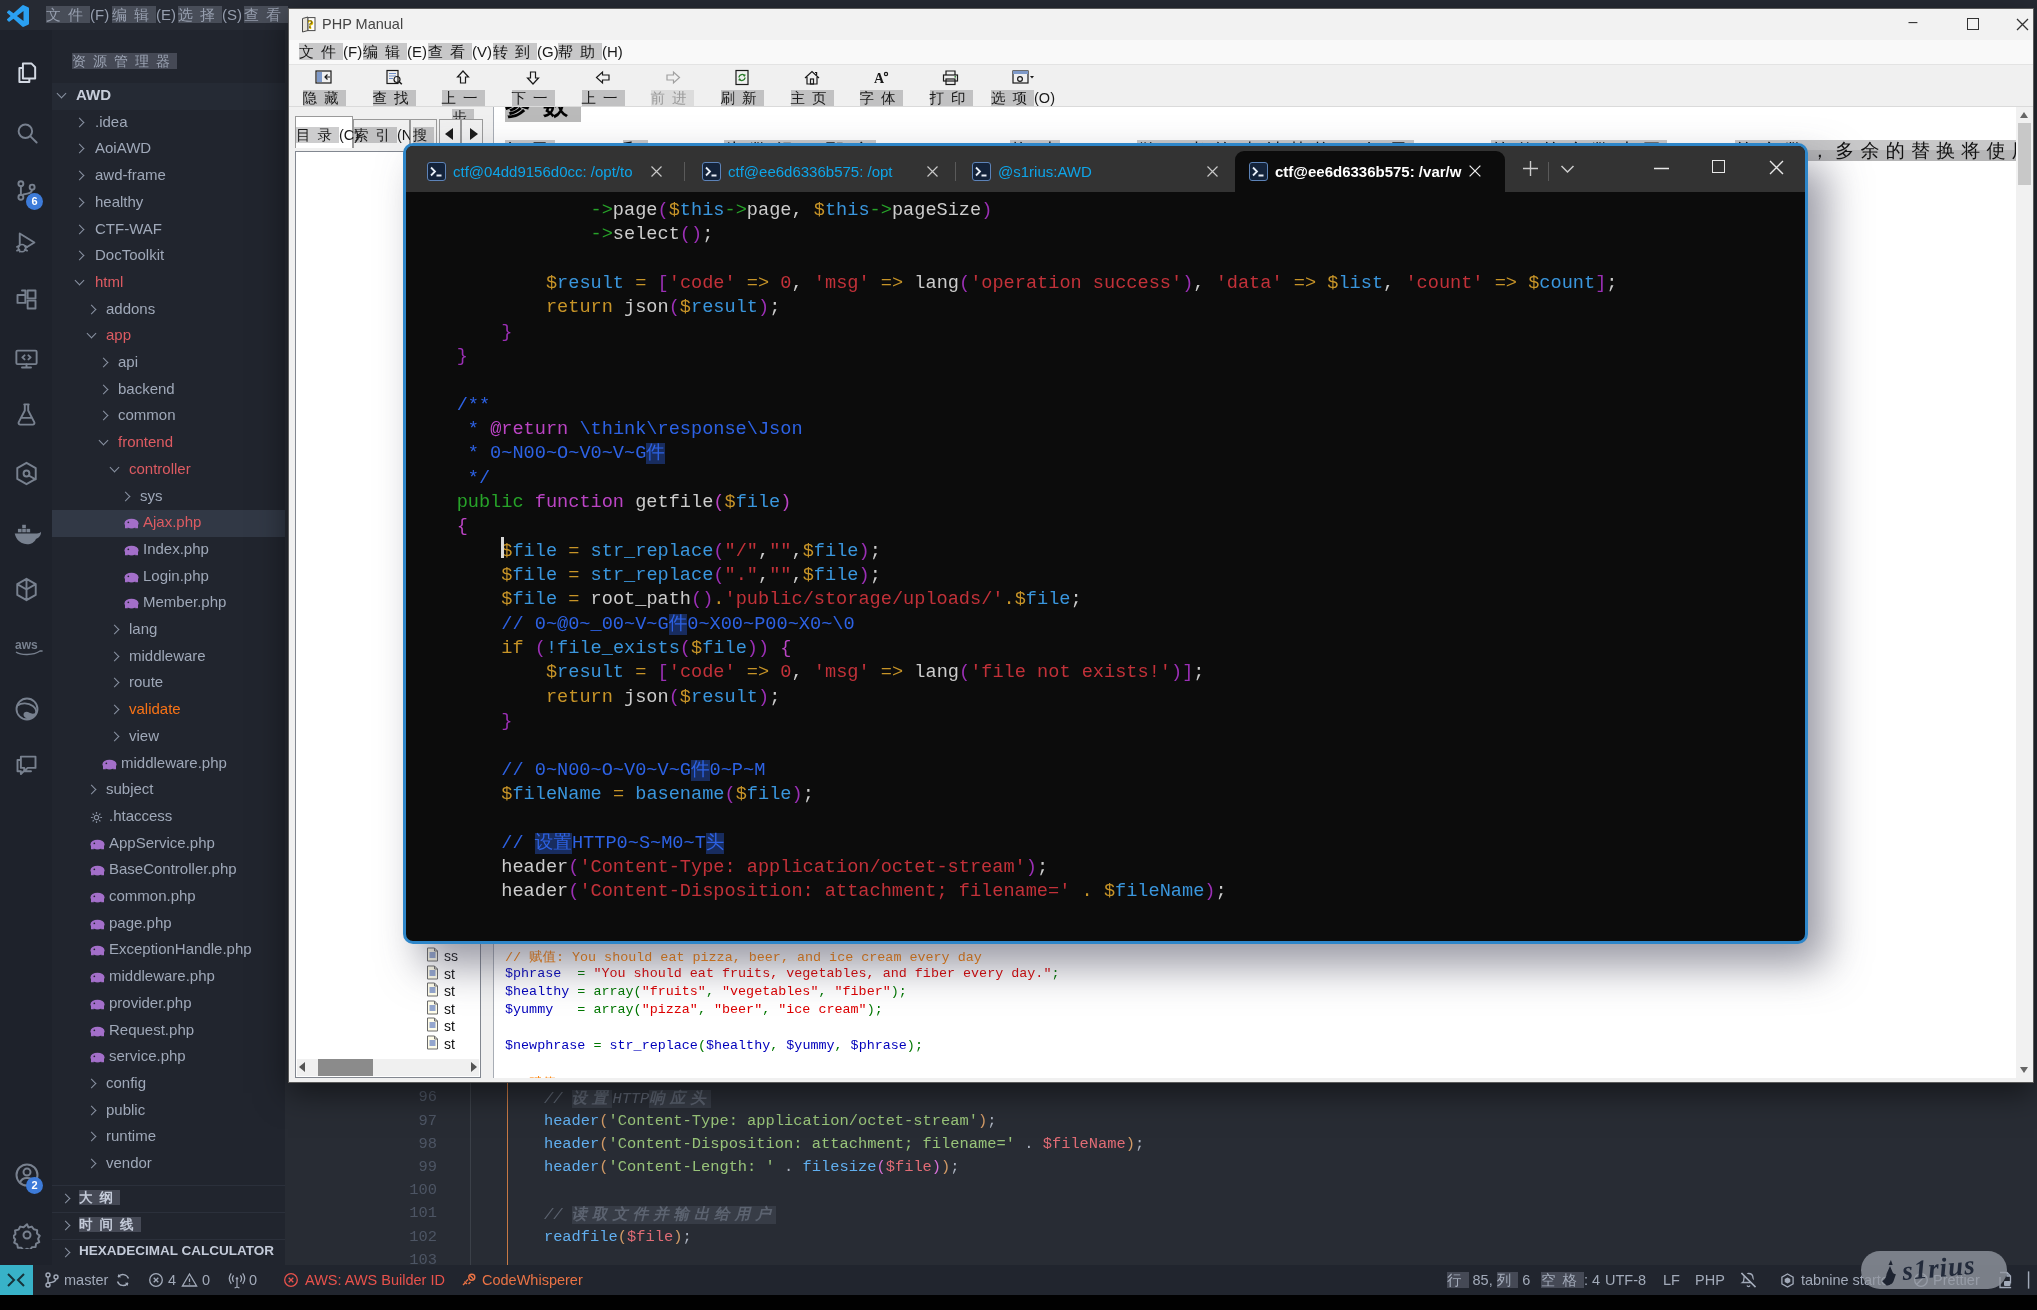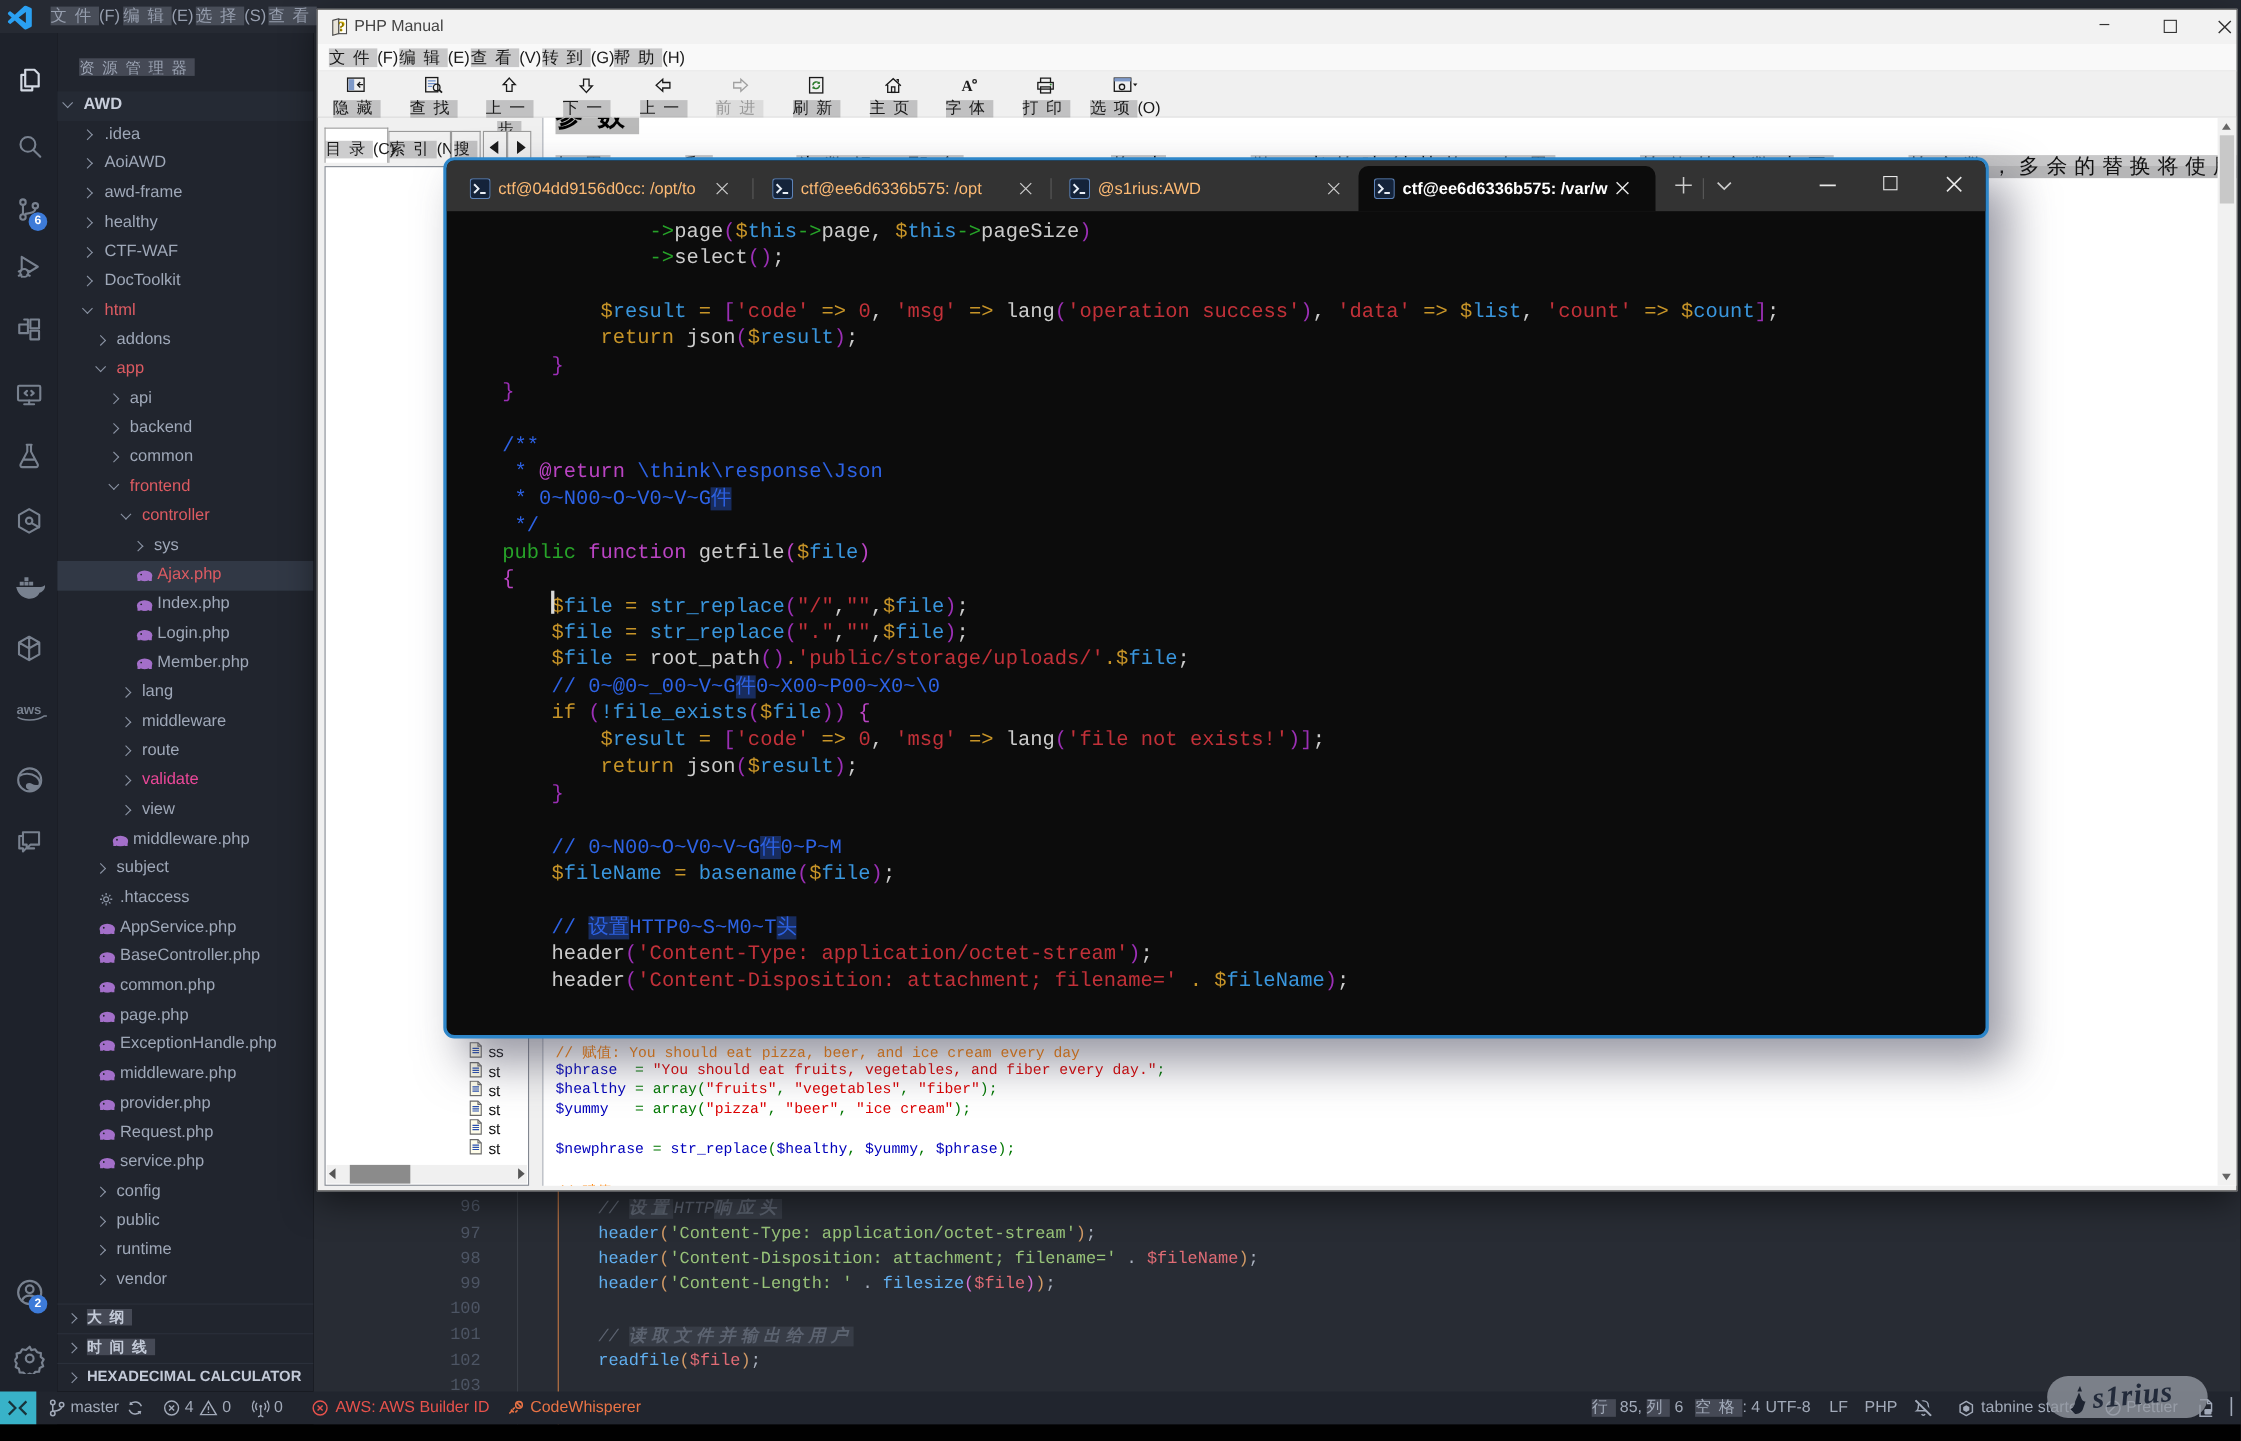--- a/index.html
+++ b/index.html
@@ -47,21 +47,21 @@
 .zhd{background:rgba(152,160,174,.30);letter-spacing:7px}
 .zhl{background:rgba(26,26,30,.22);letter-spacing:7px}
 .zhe{background:rgba(92,99,112,.30);letter-spacing:5px}
 .zhg{background:rgba(160,160,160,.25);letter-spacing:7px}
 .zhv{background:rgba(45,98,228,.38)}
 .cj{font-weight:normal;font-family:"Liberation Sans",sans-serif;letter-spacing:6.2px;background:rgba(25,25,28,.24);box-shadow:0 -11px 0 rgba(25,25,28,.10) inset}
 .pc{color:#ff8000}.ps{color:#dd0000}.pk{color:#007700}.pv{color:#0000bb}
 
 #term{position:absolute;left:403px;top:143px;width:1405px;height:801px;background:#0c0c0c;border:3px solid #2e86c9;border-radius:10px;box-shadow:18px 22px 42px rgba(70,70,90,.55);overflow:hidden}
 #tabbar{position:absolute;left:0;top:0;width:100%;height:46px;background:#333333}
-.ttab{position:absolute;top:7px;height:39px;color:#fdba74;font-size:15px;white-space:nowrap}
+.ttab{position:absolute;top:7px;height:39px;color:#0ea5e9;font-size:15px;white-space:nowrap}
 .ttab .ttx{position:absolute;top:10px;left:40px}
 .tclose{position:absolute;top:12px}
 #tactive{position:absolute;left:829px;top:5px;width:270px;height:41px;background:#0c0c0c;border-radius:9px 9px 0 0;color:#fff}
 .tsep{position:absolute;top:16px;width:1px;height:19px;background:#5a5a5a}
 #vim{position:absolute;left:6px;top:53px;width:1385px;height:740px;font-family:"Liberation Mono",monospace;font-size:18.6px;line-height:24.33px;white-space:pre;color:#cccccc}
 #vim div{height:24.33px}
 .vb{color:#3a96dd}.vr{color:#c23139}.vg{color:#27a329}.vy{color:#c79428}.vp{color:#9b2fb5}.vm{color:#bb44c4}.vc{color:#2d62e4}.vw{color:#cccccc}
 #vstatus{position:absolute;left:6px;top:764px;width:1388px;height:25px;font-family:"Liberation Mono",monospace;font-size:18.6px;color:#ececec;white-space:pre;font-weight:bold}
 #mark{position:absolute;left:1861px;top:1251px;width:146px;height:38px;background:rgba(148,153,162,.78);border-radius:19px;overflow:hidden}
 </style>
@@ -279,21 +279,21 @@
 <div class="trow" style="top:613.7px;">
         <span class="chevr" style="position:absolute;left:59px;top:9px"></span>
         <span class="lbl" style="left:77px;color:#9fa8b8;">middleware</span>
       </div>
 <div class="trow" style="top:640.4px;">
         <span class="chevr" style="position:absolute;left:59px;top:9px"></span>
         <span class="lbl" style="left:77px;color:#9fa8b8;">route</span>
       </div>
 <div class="trow" style="top:667.1px;">
         <span class="chevr" style="position:absolute;left:59px;top:9px"></span>
-        <span class="lbl" style="left:77px;color:#ec4899;">validate</span>
+        <span class="lbl" style="left:77px;color:#f97316;">validate</span>
       </div>
 <div class="trow" style="top:693.8px;">
         <span class="chevr" style="position:absolute;left:59px;top:9px"></span>
         <span class="lbl" style="left:77px;color:#9fa8b8;">view</span>
       </div>
 <div class="trow" style="top:720.5px;">
         <span style="position:absolute;left:50px;top:0">
           <svg class="phpico" viewBox="0 0 16 14">
             <ellipse cx="8" cy="7" rx="7.6" ry="5.2" fill="#a36fc9"></ellipse>
             <circle cx="4.6" cy="5.8" r="0.9" fill="#21252e"></circle>

